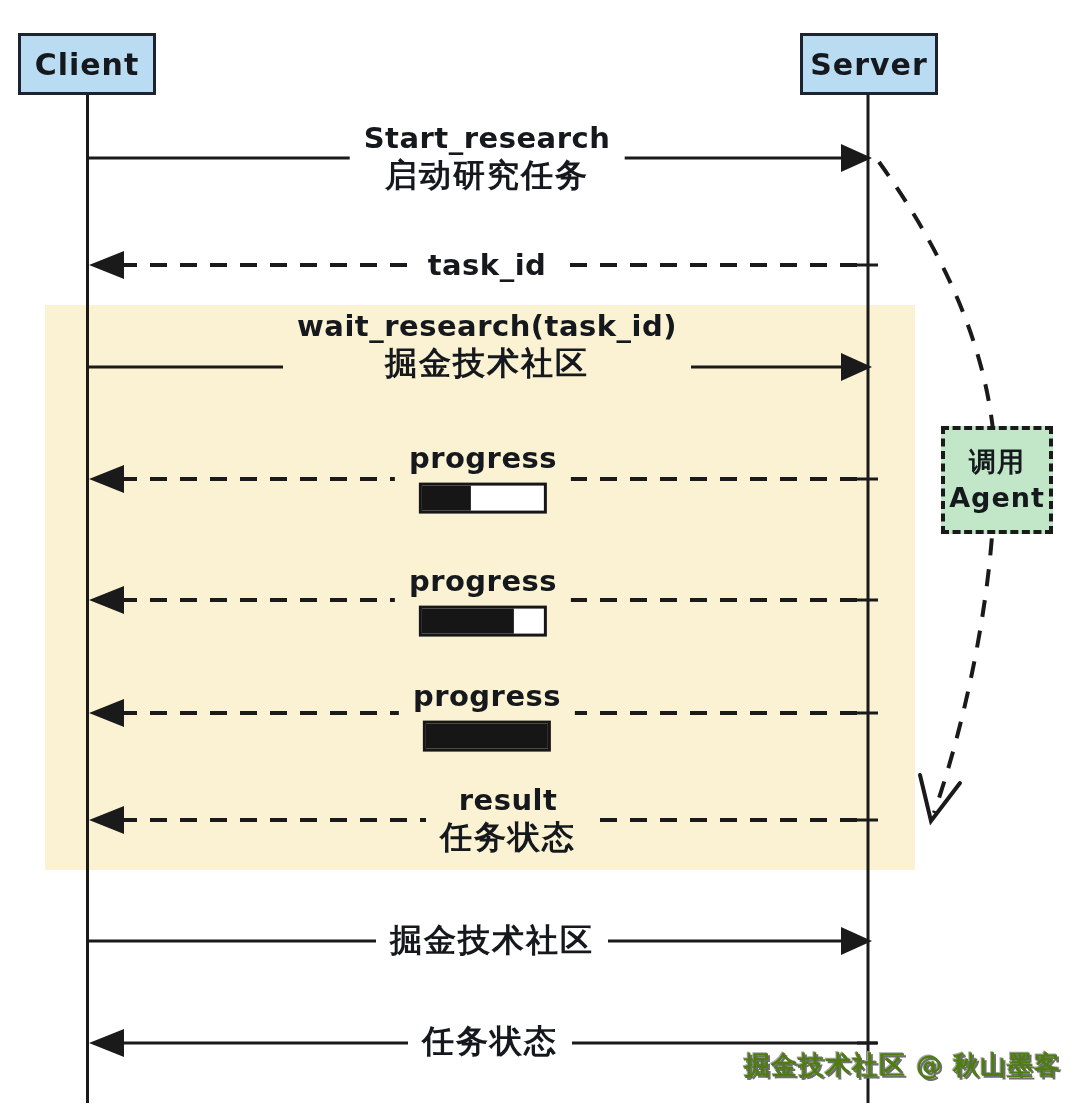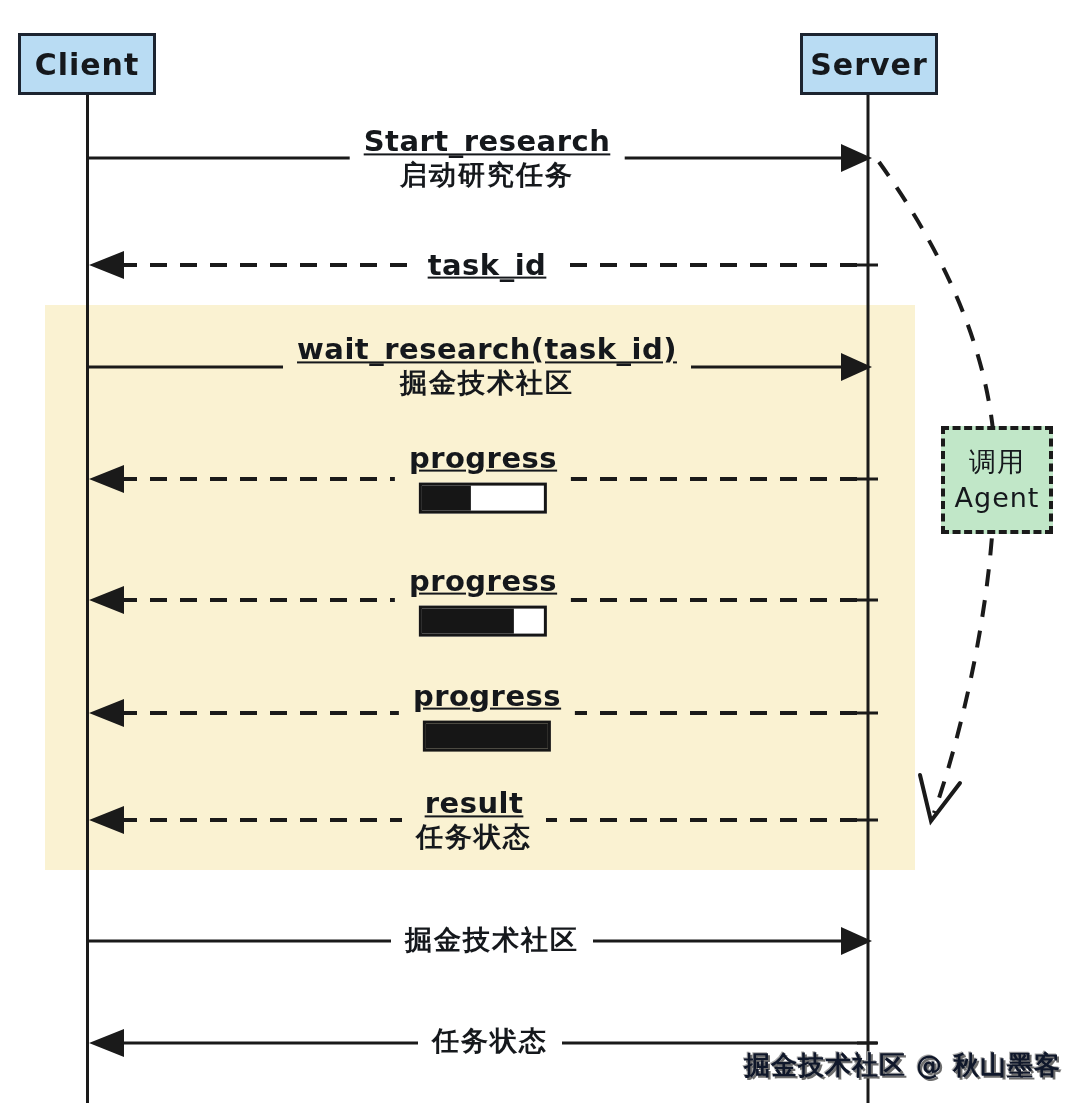--- a/index.html
+++ b/index.html
@@ -25,39 +25,39 @@
   
   #lines{position:absolute;left:0;top:0;z-index:1;}
   
   .msg{
     position:absolute;transform:translate(-50%,-50%);z-index:3;
     display:flex;flex-direction:column;align-items:center;text-align:center;
     line-height:1.2;padding:3px 14px;white-space:nowrap;
   }
   .bg-white{background:#ffffff;}
   .bg-yellow{background:#faf2d2;}
-  .msg .en{font-size:29px;font-weight:600;letter-spacing:.5px;text-decoration:underline;}
-  .msg .zh{font-size:27px;font-weight:600;letter-spacing:2px;}
+  .msg .en{font-size:29px;font-weight:600;letter-spacing:.5px;}
+  .msg .zh{font-size:32px;font-weight:600;letter-spacing:2px;}
   
   .pbar{
     width:122px;height:25px;border:3px solid #161616;background:#ffffff;
     box-sizing:content-box;margin-top:7px;
   }
   .pbar-fill{height:100%;background:#161616;}
   
   .agent-box{
     position:absolute;left:941px;top:426px;width:112px;height:108px;
     background:#c1e7c8;border:4px dashed #1a1a1a;box-sizing:border-box;z-index:2;
     display:flex;flex-direction:column;align-items:center;justify-content:center;
-    font-size:27px;font-weight:400;line-height:1.35;letter-spacing:1px;
+    font-size:27px;font-weight:700;line-height:1.35;letter-spacing:1px;
   }
   
   .watermark{
     position:absolute;left:744px;top:1048px;z-index:4;
-    font-size:26px;font-weight:700;letter-spacing:1px;color:#0f172a;
+    font-size:26px;font-weight:700;letter-spacing:1px;color:#4d7c0f;
     text-shadow:2px 2px 0 #6e6e6e,-1px -1px 0 #a8a8a8;
   }
 </style>
 </head>
 <body>
 
 <div class="highlight-region"></div>
 
 <svg id="lines" width="1080" height="1109" viewBox="0 0 1080 1109">
   <g stroke="#1a1a1a" fill="none" stroke-width="3">
@@ -119,21 +119,21 @@
 
 <div class="msg bg-white" style="left:487px;top:158px;">
   <span class="en">Start_research</span>
   <span class="zh">启动研究任务</span>
 </div>
 
 <div class="msg bg-white" style="left:487px;top:265px;">
   <span class="en">task_id</span>
 </div>
 
-<div class="msg bg-yellow" style="left:487px;top:366px;">
+<div class="msg bg-yellow" style="left:487px;top:346px;">
   <span class="en">wait_research(task_id)</span>
   <span class="zh">掘金技术社区</span>
 </div>
 
 <div class="msg bg-yellow" style="left:483px;top:477px;">
   <span class="en">progress</span>
   <div class="pbar">
     <div class="pbar-fill" style="width: 40%;"></div>
   </div>
 </div>
@@ -145,21 +145,21 @@
   </div>
 </div>
 
 <div class="msg bg-yellow" style="left:487px;top:715px;">
   <span class="en">progress</span>
   <div class="pbar">
     <div class="pbar-fill" style="width: 100%;"></div>
   </div>
 </div>
 
-<div class="msg bg-yellow" style="left:474px;top:820px;">
+<div class="msg bg-yellow" style="left:508px;top:820px;">
   <span class="en">result</span>
   <span class="zh">任务状态</span>
 </div>
 
 <div class="msg bg-white" style="left:492px;top:940px;">
   <span class="zh">掘金技术社区</span>
 </div>
 
 <div class="msg bg-white" style="left:490px;top:1041px;">
   <span class="zh">任务状态</span>

